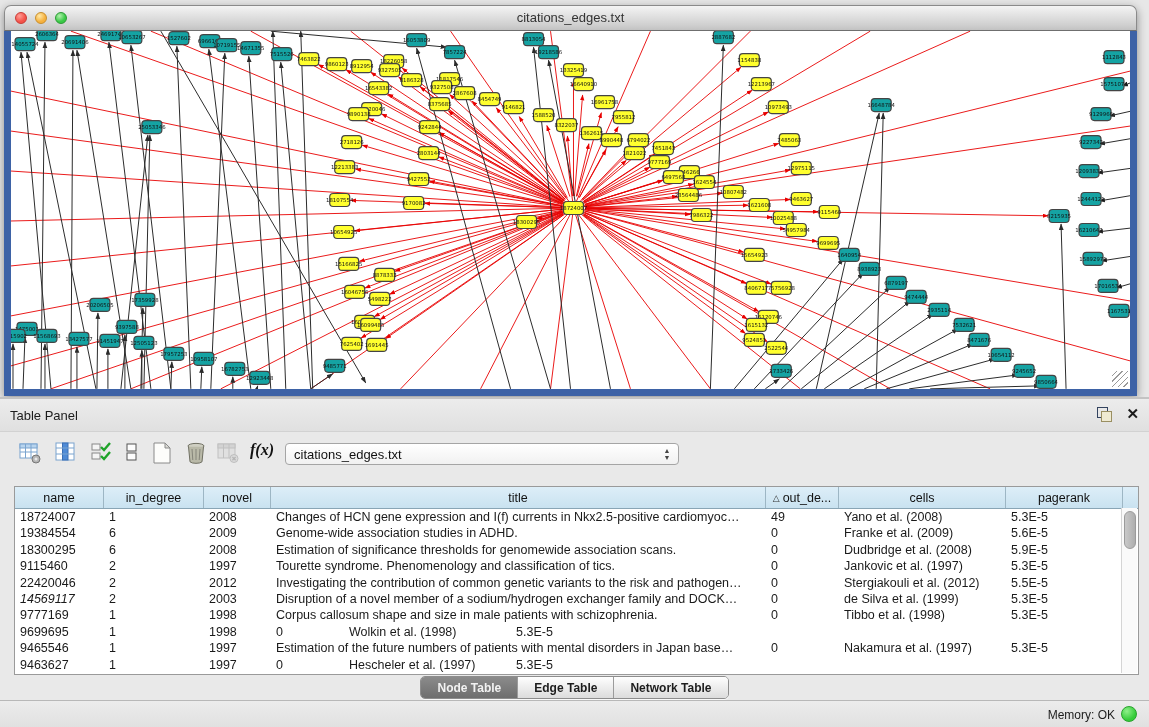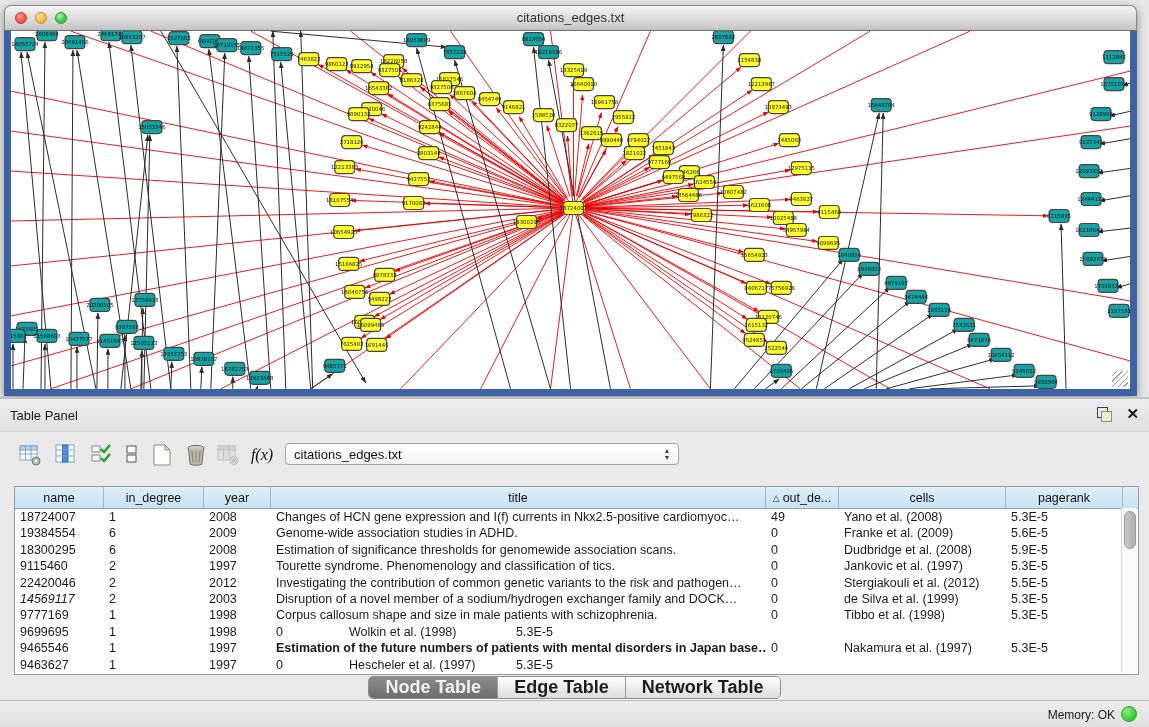--- a/index.html
+++ b/index.html
@@ -33,21 +33,21 @@
   #panel-titlebar{height:32px;background:linear-gradient(#ececec,#e0e0e0);border-bottom:1px solid #d2d2d2;position:relative;}
   #panel-title{position:absolute;left:10px;top:9px;font-size:13px;color:#1c1c1c;}
   #panel-buttons{position:absolute;right:10px;top:7px;display:flex;gap:14px;align-items:center;}
   #float-icon{width:16px;height:16px;position:relative;cursor:pointer;}
   #float-icon .sq1{position:absolute;left:1px;top:1px;width:9px;height:9px;border:1px solid #33435f;}
   #float-icon .sq2{position:absolute;left:5px;top:5px;width:9px;height:9px;border:1px solid #9a8f62;background:#efead2;}
   #close-icon{font-size:15px;font-weight:bold;color:#1a1a1a;line-height:16px;cursor:pointer;}
 
   
   #panel-toolbar{position:relative;height:46px;}
-  .tb-icon{position:absolute;top:9px;width:28px;height:28px;display:flex;align-items:center;justify-content:center;cursor:pointer;}
+  .tb-icon{position:absolute;top:9px;width:28px;height:28px;display:flex;justify-content:center;cursor:pointer;font-weight:bold;}
   #combo{position:absolute;left:285px;top:11px;width:394px;height:22px;border:1px solid #a5a5a5;border-radius:4px;
     background:linear-gradient(#ffffff,#f1f1f1);box-sizing:border-box;display:flex;align-items:center;cursor:pointer;}
   #combo-value{flex:1;font-size:13px;color:#111;padding-left:8px;}
   #combo-arrows{width:18px;text-align:center;color:#444;font-size:7px;line-height:7px;padding-right:2px;}
   .fx{font-family:"Liberation Serif",serif;font-style:italic;font-size:16px;color:#111;}
 
   
   #table-box{position:absolute;left:14px;top:87px;width:1125px;height:189px;background:#fff;
     border:1px solid #9a9a9a;box-sizing:border-box;overflow:hidden;}
   #thead{display:flex;height:21px;background:linear-gradient(#ddeef8,#c9e2f0);border-bottom:1px solid #89a5b5;}
@@ -58,21 +58,21 @@
   .td{box-sizing:border-box;font-size:12.5px;color:#1a1a1a;padding:1px 0 0 5px;
     white-space:nowrap;overflow:hidden;}
   #vscroll{position:absolute;right:1px;top:21px;bottom:1px;width:15px;background:#fafafa;border-left:1px solid #d5d5d5;}
   #vscroll-thumb{position:absolute;left:2px;top:3px;width:10px;height:36px;border-radius:6px;
     background:linear-gradient(90deg,#c9c9c9,#aeaeae);border:1px solid #9b9b9b;}
 
   
   #tab-row{position:absolute;left:0;top:277px;width:1149px;height:24px;display:flex;justify-content:center;}
   #tab-group{display:flex;height:21px;border:1px solid #8d8d8d;border-radius:5px;overflow:hidden;
     box-shadow:0 1px 1px rgba(255,255,255,.8);}
-  .tab{padding:0 16px;font-size:18px;font-weight:bold;display:flex;align-items:center;
+  .tab{padding:0 16px;font-size:12px;font-weight:bold;display:flex;align-items:center;
     background:linear-gradient(#fefefe,#dcdcdc);color:#1d1d1d;border-right:1px solid #9b9b9b;cursor:pointer;}
   .tab:last-child{border-right:none;}
   .tab.selected{background:linear-gradient(#8b8b8b,#6e6e6e);color:#f2f2f2;}
 
   
   #status-bar{position:absolute;left:0;top:700px;width:1149px;height:27px;background:linear-gradient(#ececec,#e0e0e0);
     border-top:1px solid #b8b8b8;}
   #memory{position:absolute;right:34px;top:7px;font-size:12px;color:#1c1c1c;}
   #memory-dot{position:absolute;right:12px;top:5px;width:14px;height:14px;border-radius:50%;
     background:radial-gradient(circle at 35% 30%,#8ff08a,#35cc3a 65%);border:1px solid #27a32c;}
@@ -836,21 +836,21 @@
       <div id="combo">
         <span id="combo-value">citations_edges.txt</span>
         <span id="combo-arrows">▲<br>▼</span>
       </div>
     </div>
 
     <div id="table-box">
       <div id="thead">
           <div class="th" style="width: 89px;">name</div>
           <div class="th" style="width: 100px;">in_degree</div>
-          <div class="th" style="width: 67px;">year</div>
+          <div class="th" style="width: 67px;">novel</div>
           <div class="th" style="width: 495px;">title</div>
           <div class="th" style="width: 73px;"><span class="sort">△</span>out_de...</div>
           <div class="th" style="width: 167px;">cells</div>
           <div class="th" style="width: 117px;">pagerank</div>
         </div>
       <div id="tbody">
           <div class="tr">
             <div class="td" style="width: 89px;">18724007</div>
             <div class="td" style="width: 100px;">1</div>
             <div class="td" style="width: 67px;">2008</div>
@@ -918,21 +918,21 @@
             <div class="td" style="width: 100px;">1</div>
             <div class="td" style="width: 67px;">1998</div>
             <div class="td" style="width: 73px;">0</div>
             <div class="td" style="width: 167px;">Wolkin et al. (1998)</div>
             <div class="td" style="width: 117px;">5.3E-5</div>
           </div>
           <div class="tr">
             <div class="td" style="width: 89px;">9465546</div>
             <div class="td" style="width: 100px;">1</div>
             <div class="td" style="width: 67px;">1997</div>
-            <div class="td" style="width: 495px; font-weight: bold;">Estimation of the future numbers of patients with mental disorders in Japan base…</div>
+            <div class="td" style="width: 495px;">Estimation of the future numbers of patients with mental disorders in Japan base…</div>
             <div class="td" style="width: 73px;">0</div>
             <div class="td" style="width: 167px;">Nakamura et al. (1997)</div>
             <div class="td" style="width: 117px;">5.3E-5</div>
           </div>
           <div class="tr">
             <div class="td" style="width: 89px;">9463627</div>
             <div class="td" style="width: 100px;">1</div>
             <div class="td" style="width: 67px;">1997</div>
             <div class="td" style="width: 73px;">0</div>
             <div class="td" style="width: 167px;">Hescheler et al. (1997)</div>

